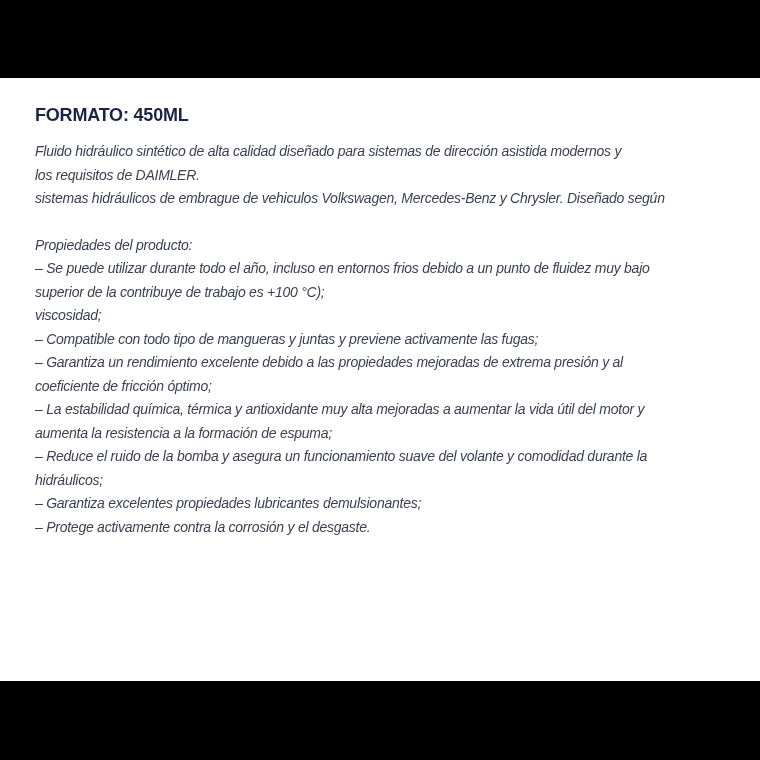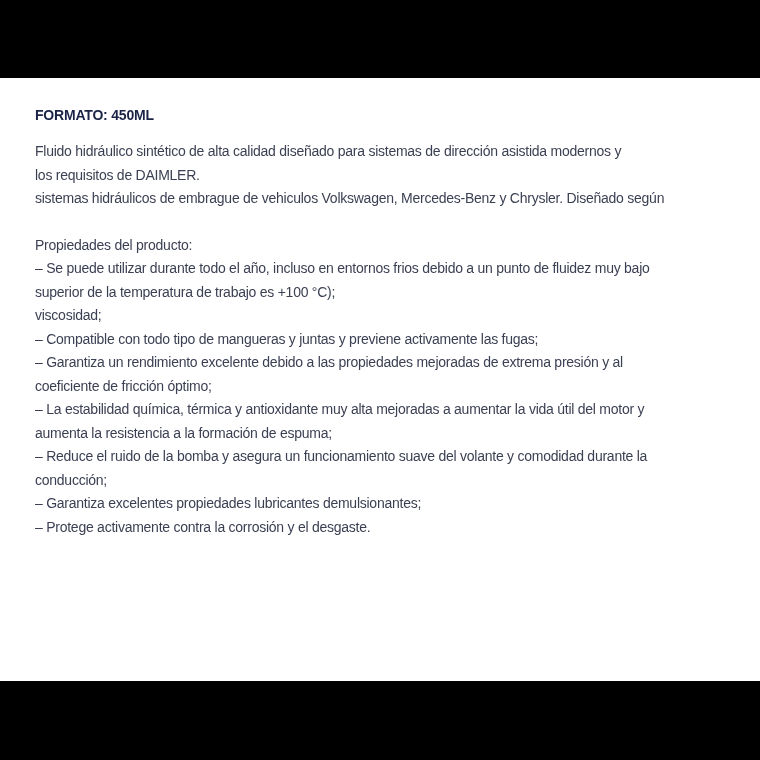--- a/index.html
+++ b/index.html
@@ -31,32 +31,33 @@
       width: 760px; height: 603px;
       background: #ffffff;
       box-sizing: border-box;
       padding: 22px 36px 0 35px;
       font-family: "Liberation Sans", sans-serif;
       color: #3b3f52;
     }
     .title {
       font-family: "Liberation Sans", sans-serif;
       font-weight: bold;
-      font-size: 14px;
+      font-size: 18px;
       color: #1b2346;
       letter-spacing: -0.2px;
       margin: 4px 0 14px 0;
       line-height: 22px;
     }
     .para {
       font-size: 14px;
       line-height: 23.5px;
       letter-spacing: -0.25px;
       margin: 0;
       white-space: normal;
+      font-style: italic;
     }
     .line {
       display: block;
       white-space: nowrap;
     }
     .gap {
       height: 23px;
     }
   </style>
 </head>
@@ -71,29 +72,29 @@
     <span class="line">Fluido hidráulico sintético de alta calidad diseñado para sistemas de dirección asistida modernos y</span>
     <span class="line">los requisitos de DAIMLER.</span>
     <span class="line">sistemas hidráulicos de embrague de vehiculos Volkswagen, Mercedes-Benz y Chrysler. Diseñado según</span>
   </p>
 
   <div class="gap"></div>
 
   <p class="para">
     <span class="line">Propiedades del producto:</span>
     <span class="line">– Se puede utilizar durante todo el año, incluso en entornos frios debido a un punto de fluidez muy bajo</span>
-    <span class="line">superior de la temperatura de trabajo es +100 °C);</span>
+    <span class="line">superior de la contribuye de trabajo es +100 °C);</span>
     <span class="line">viscosidad;</span>
     <span class="line">– Compatible con todo tipo de mangueras y juntas y previene activamente las fugas;</span>
     <span class="line">– Garantiza un rendimiento excelente debido a las propiedades mejoradas de extrema presión y al</span>
     <span class="line">coeficiente de fricción óptimo;</span>
     <span class="line">– La estabilidad química, térmica y antioxidante muy alta mejoradas a aumentar la vida útil del motor y</span>
     <span class="line">aumenta la resistencia a la formación de espuma;</span>
     <span class="line">– Reduce el ruido de la bomba y asegura un funcionamiento suave del volante y comodidad durante la</span>
-    <span class="line">conducción;</span>
+    <span class="line">hidráulicos;</span>
     <span class="line">– Garantiza excelentes propiedades lubricantes demulsionantes;</span>
     <span class="line">– Protege activamente contra la corrosión y el desgaste.</span>
   </p>
 
   <div class="gap"></div>
 
 </div>
 
 <div class="letterbox-bottom"></div>
 

